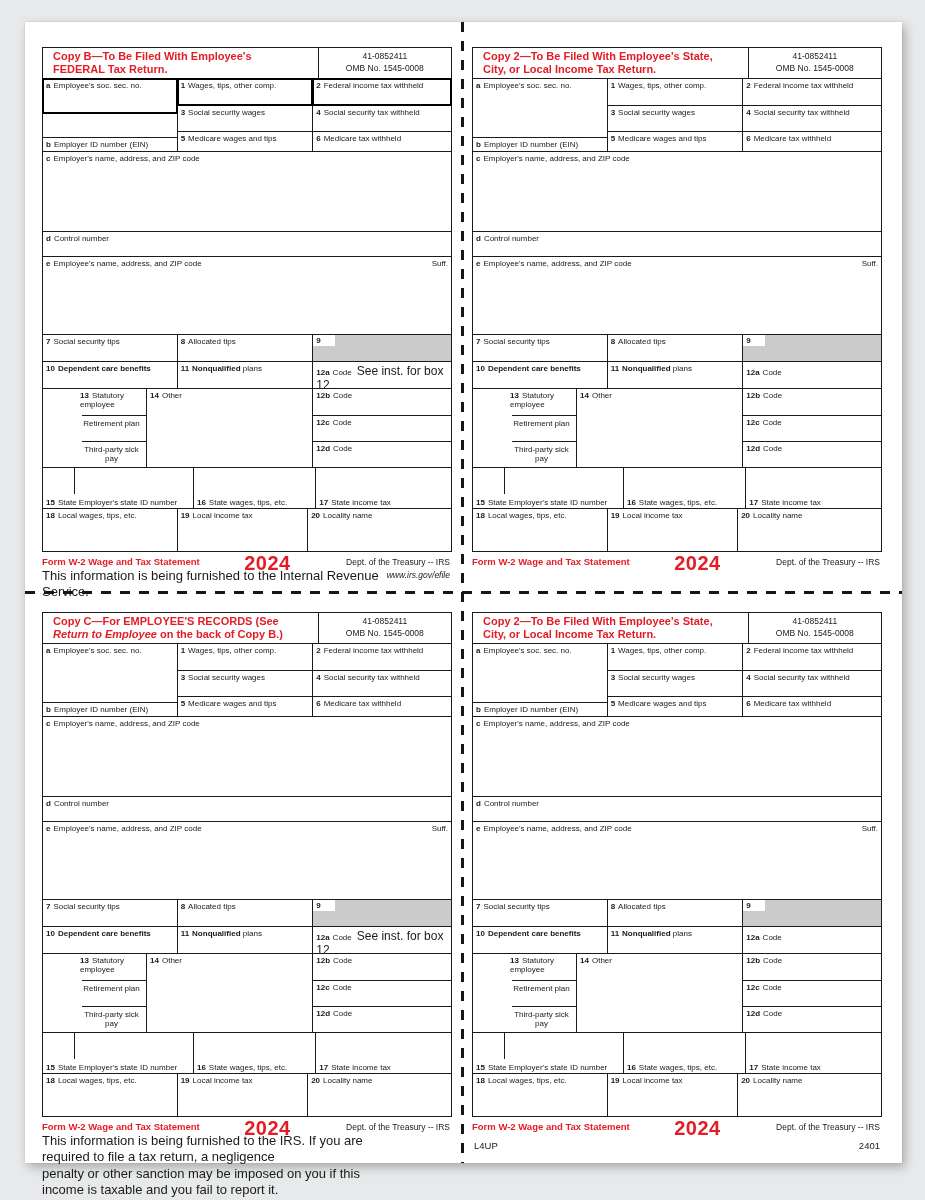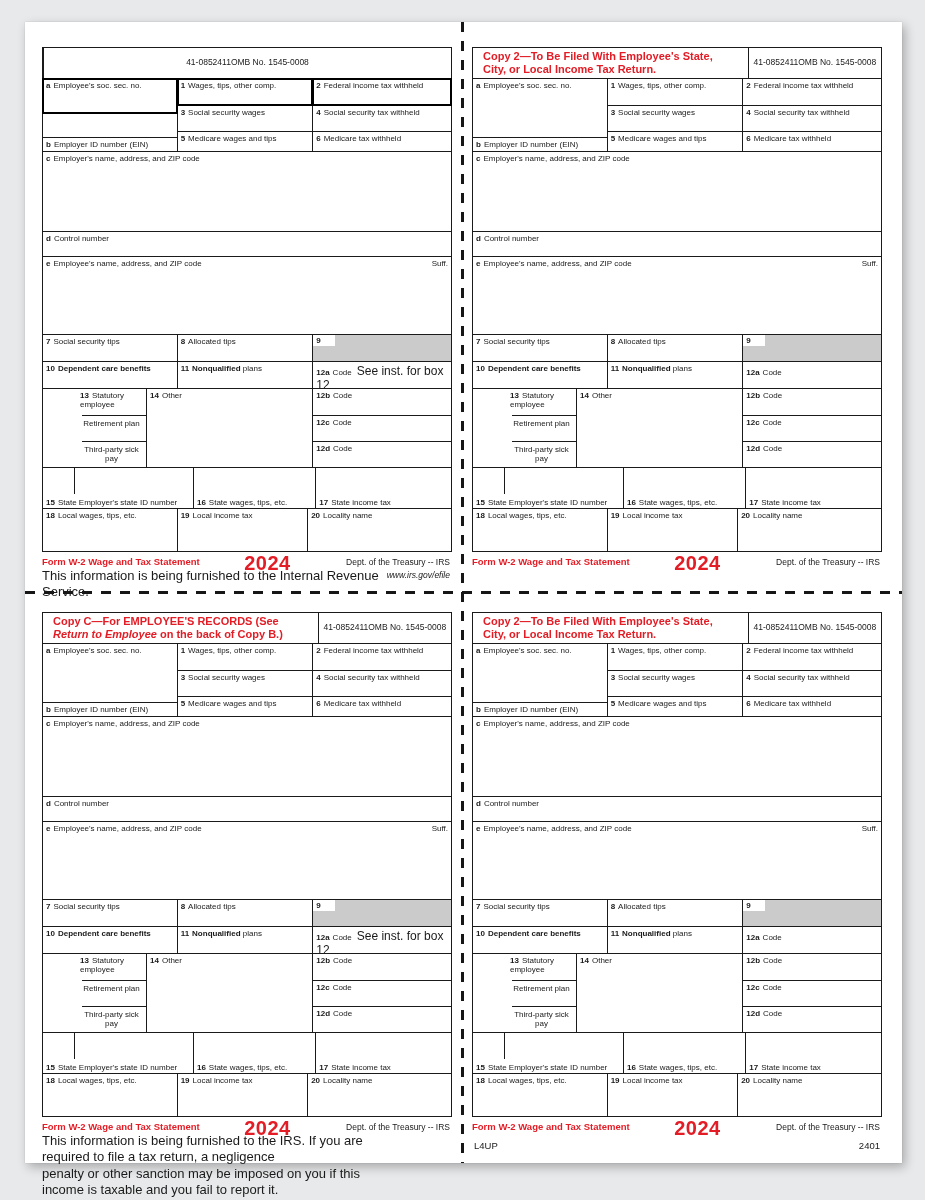--- a/index.html
+++ b/index.html
@@ -28,21 +28,21 @@
   .fbox{border:1px solid #1a1a1a;background:#fff;}
   .num{font-weight:bold;font-size:8px;margin-right:3px;}
   .lbl{font-size:8px;}
   .cellpad{padding:2px 3px;box-sizing:border-box;}
 
   
   .hdr{display:flex;height:30px;}
   .hdr-title{flex:1.97;padding:2px 4px 0 10px;box-sizing:border-box;
     color:var(--red);font-weight:bold;font-size:11px;line-height:1.2;}
   .hdr-title .it{font-style:italic;}
-  .hdr-right{flex:1;border-left:1px solid #1a1a1a;display:flex;flex-direction:row;
+  .hdr-right{flex:1;border-left:1px solid #1a1a1a;display:flex;flex-direction:column;
     justify-content:center;align-items:center;font-size:8.5px;line-height:1.4;}
 
   
   .r-top{display:flex;height:72px;border-top:1px solid #1a1a1a;}
   .c-ab{width:33%;border-right:1px solid #1a1a1a;display:flex;flex-direction:column;box-sizing:border-box;}
   .box-a{height:39px;position:relative;}
   .box-b{flex:1;border-top:1px solid #1a1a1a;margin-top:24px;}
   .c-m,.c-r{width:33%;display:flex;flex-direction:column;box-sizing:border-box;}
   .c-r{width:34%;border-left:1px solid #1a1a1a;}
   .cell-r1{height:26px;position:relative;}
@@ -103,20 +103,24 @@
 </head>
 <body>
 
 <div class="sheet" id="sheet">
   <div class="vdash"></div>
   <div class="hdash"></div>
 <div class="w2 pos-tl emph">
     <div class="fbox">
 
       <div class="hdr">
+        <div class="hdr-title">
+          <span>Copy B—To Be Filed With Employee's</span><br>
+          <span class="it"></span><span>FEDERAL Tax Return.</span>
+        </div>
         <div class="hdr-right">
           <span>41-0852411</span>
           <span>OMB No. 1545-0008</span>
         </div>
       </div>
 
       <div class="r-top">
         <div class="c-ab">
           <div class="box-a cellpad">
             <span class="num">a</span><span class="lbl">Employee's soc. sec. no.</span>

